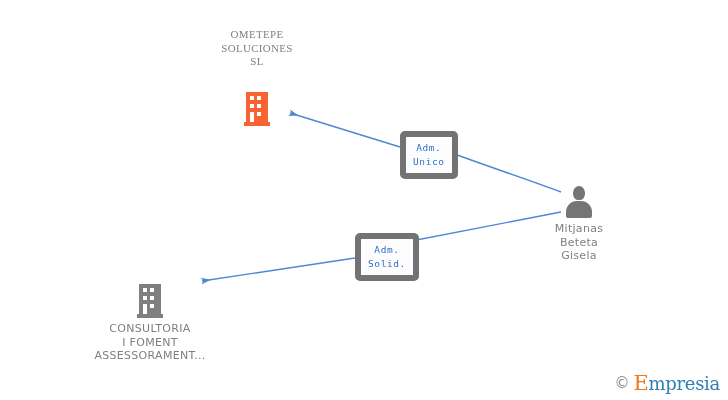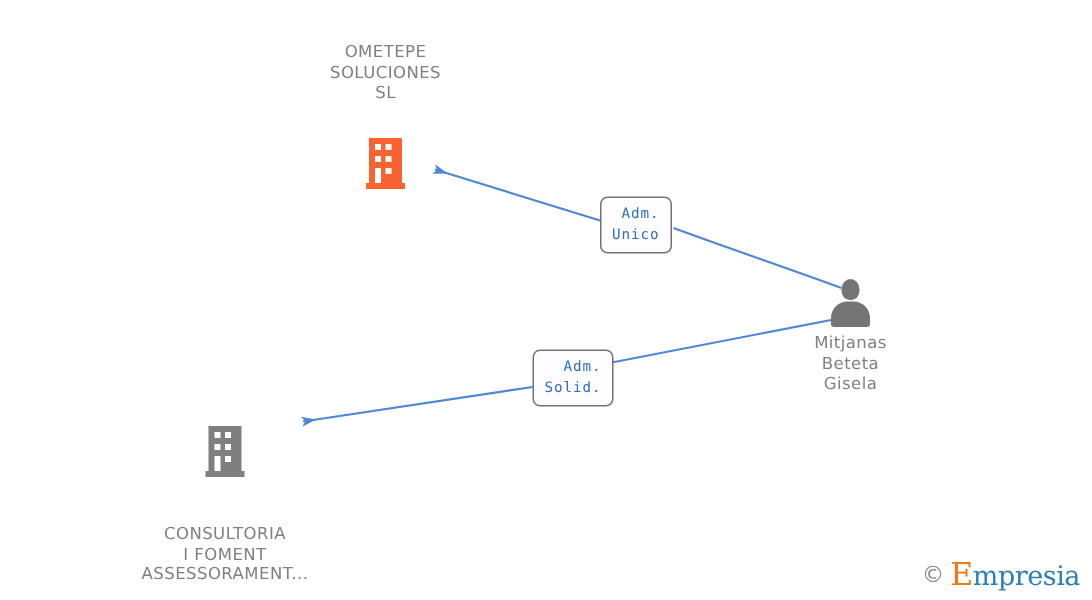--- a/index.html
+++ b/index.html
@@ -40,20 +40,21 @@
     line-height: 13.5px;
     color: #808080;
     letter-spacing: 0.3px;
     white-space: pre-line;
   }
   .node-label.below {
     margin-top: 4px;
   }
   .node-label.above {
     margin-bottom: 23px;
+    font-family: Liberation Serif, serif;
   }
 
   
   .building {
     position: relative;
     width: 26px;
     height: 34px;
   }
   .building .body {
     position: absolute;
@@ -111,31 +112,31 @@
     width: 26px;
     height: 17px;
     border-radius: 11px 11px 2px 2px;
     background: currentColor;
   }
 
   
   .edge-label {
     position: absolute;
     box-sizing: border-box;
-    border: 1px solid #737373;
+    border: 6px solid #737373;
     border-radius: 5px;
     background: #fdfdff;
     color: #2f6fc4;
     font-family: "DejaVu Sans Mono", monospace;
     font-size: 9.5px;
     line-height: 14px;
     letter-spacing: 0.6px;
     padding: 4px 7px;
     white-space: pre-line;
-    text-align: right;
+    text-align: center;
   }
 
   
   #watermark {
     position: absolute;
     right: 8px;
     bottom: 6px;
     display: flex;
     align-items: center;
     gap: 4px;
@@ -189,31 +190,31 @@
       <div class="win" style="left:6px;  top:4px;"></div>
       <div class="win" style="left:13px; top:4px;"></div>
       <div class="win" style="left:6px;  top:12px;"></div>
       <div class="win" style="left:13px; top:12px;"></div>
       <div class="win" style="left:13px; top:20px;"></div>
       <div class="door"></div>
       <div class="base"></div>
     </div>
   </div>
 
-  <div class="node" style="left:492px; top:186px;">
+  <div class="node" style="left:504px; top:186px;">
     <div class="person">
       <div class="head"></div>
       <div class="body"></div>
     </div>
     <div class="node-label below">Mitjanas
 Beteta
 Gisela</div>
   </div>
 
-  <div class="node" style="left:75px; top:284px;gap:27px;">
+  <div class="node" style="left:75px; top:284px;">
     <div class="building gray">
       <div class="body"></div>
       <div class="win" style="left:6px;  top:4px;"></div>
       <div class="win" style="left:13px; top:4px;"></div>
       <div class="win" style="left:6px;  top:12px;"></div>
       <div class="win" style="left:13px; top:12px;"></div>
       <div class="win" style="left:13px; top:20px;"></div>
       <div class="door"></div>
       <div class="base"></div>
     </div>

